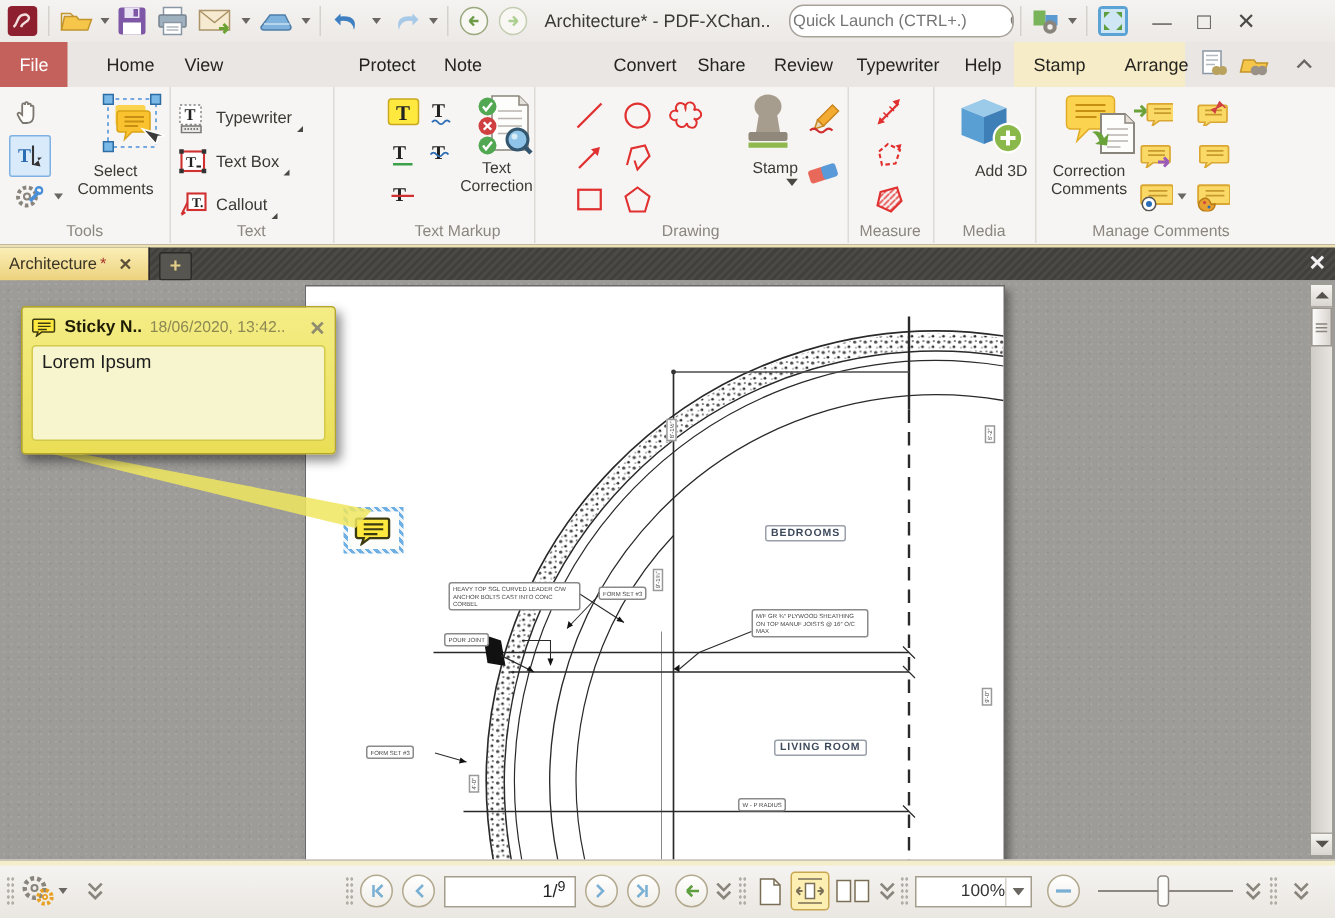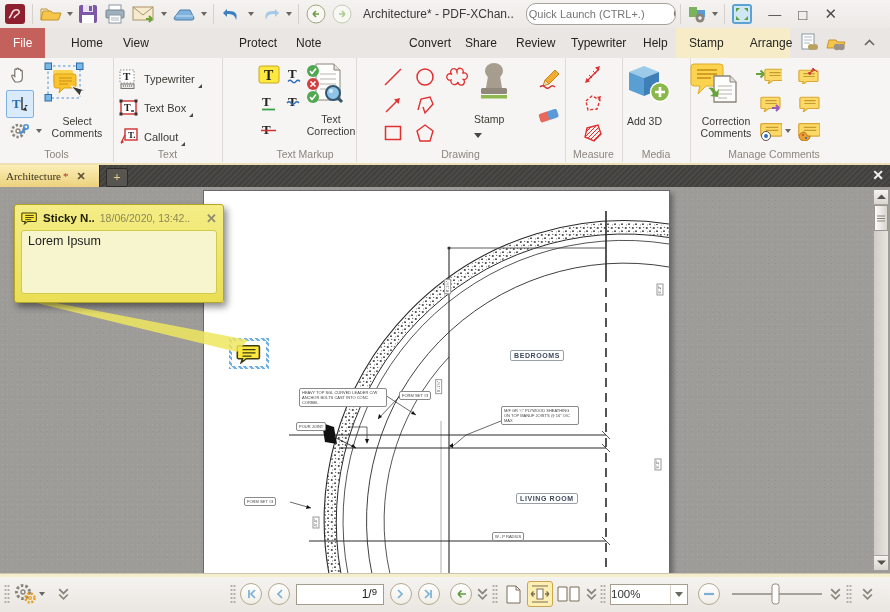--- a/index.html
+++ b/index.html
@@ -26,30 +26,30 @@
   .rtab.active{background:#f7f5f3;color:#1c62a5;border:1px solid #d6d2cd;border-bottom:none;}
   #ctxtabs{position:absolute;left:676px;top:0;width:114px;height:30px;background:#f6edc8;display:flex;}
   
   #ribbon{position:absolute;left:0;top:58px;width:890px;height:105px;background:#f7f5f3;
           border-bottom:1px solid #d5d1cc;}
   .grp{position:absolute;top:0;height:104px;border-right:1px solid #dedad5;}
   .glabel{position:absolute;left:0;right:0;bottom:2px;text-align:center;font-size:10.5px;color:#8b867f;}
   .toolbtn{position:absolute;width:26px;height:26px;display:flex;align-items:center;justify-content:center;}
   .toolbtn.sel{background:#d9eafa;border:1px solid #7fb2e2;border-radius:2px;}
   .toolbtn.press{background:#fdeeb2;border:1px solid #d9b964;border-radius:2px;}
-  .bigbtn{position:absolute;display:flex;flex-direction:column;align-items:flex-start;gap:7px;}
+  .bigbtn{position:absolute;display:flex;flex-direction:column;align-items:flex-end;}
   .bigbtn .blabel{font-size:10.5px;line-height:12px;color:#3b3934;text-align:center;margin-top:2px;}
   .srow{position:absolute;height:26px;display:flex;align-items:center;}
   .srow .slabel{font-size:11px;color:#3b3934;margin-left:5px;white-space:nowrap;}
   .corner{width:0;height:0;border-left:4px solid transparent;border-bottom:4px solid #4a4843;
           margin-left:3px;align-self:flex-end;margin-bottom:4px;}
   
   #doctabs{position:absolute;left:0;top:163px;width:890px;height:24px;background:#41403d;
            background-image:repeating-linear-gradient(135deg,rgba(255,255,255,.05) 0 2px,transparent 2px 4px);
-           border-top:2px solid #ece0b4;box-sizing:border-box;font-family:Liberation Serif, serif;}
+           border-top:2px solid #ece0b4;box-sizing:border-box;}
   #doctab-active{position:absolute;left:0;top:0;height:22px;width:100px;
                  background:linear-gradient(#fbeeb6,#ecd27e);display:flex;align-items:center;
                  padding:0 6px;box-sizing:border-box;border-right:1px solid #2c2b29;}
   #doctab-active .t{font-size:11px;color:#3a3424;white-space:nowrap;}
   #doctab-active .m{font-size:11px;color:#a8342a;margin-left:2px;}
   #doctab-active .x{font-size:11px;color:#5c5136;margin-left:8px;font-weight:bold;}
   #newtab{position:absolute;left:106px;top:3px;width:20px;height:17px;background:#57554f;
           border:1px solid #2c2b29;border-radius:2px;color:#e4cf8a;font-size:13px;line-height:15px;
           text-align:center;font-weight:bold;}
   #doctabs-close{position:absolute;right:6px;top:2px;color:#f2f2f2;font-size:14px;font-weight:bold;}
@@ -93,21 +93,21 @@
   .sbitem{position:absolute;top:9px;height:22px;display:flex;align-items:center;}
   .cbtn{width:22px;height:22px;border:1px solid #b3a98f;border-radius:50%;background:linear-gradient(#fff,#f1eee8);
         display:flex;align-items:center;justify-content:center;box-sizing:border-box;}
   .gripv{width:6px;height:20px;background-image:radial-gradient(circle,#b1aca4 1px,transparent 1.2px);
          background-size:3px 4px;}
   #pageinput{width:88px;height:21px;border:1px solid #a49c8c;background:#fff;display:flex;align-items:center;
              justify-content:flex-end;padding:0 6px;box-sizing:border-box;font-size:12px;color:#222;}
   #pageinput .tot{font-size:9.5px;margin-top:-5px;}
   #zoombox{width:78px;height:21px;border:1px solid #a49c8c;background:#fff;display:flex;align-items:center;
            box-sizing:border-box;font-size:11.5px;color:#333;}
-  #zoombox .zlabel{flex:1;padding-left:0;}
+  #zoombox .zlabel{flex:1;padding-left:0;text-align:right;}
   #zoombox .zdd{width:16px;height:100%;border-left:1px solid #d8d2c8;display:flex;align-items:center;justify-content:center;}
   .layoutbtn{width:26px;height:26px;display:flex;align-items:center;justify-content:center;}
   .layoutbtn.on{background:#fdeeb2;border:1px solid #c8a650;border-radius:3px;box-sizing:border-box;}
 </style>
 </head>
 <body>
 
 <svg width="0" height="0" style="position:absolute">
   <defs>
     <symbol id="chevdd" viewBox="0 0 10 12">

